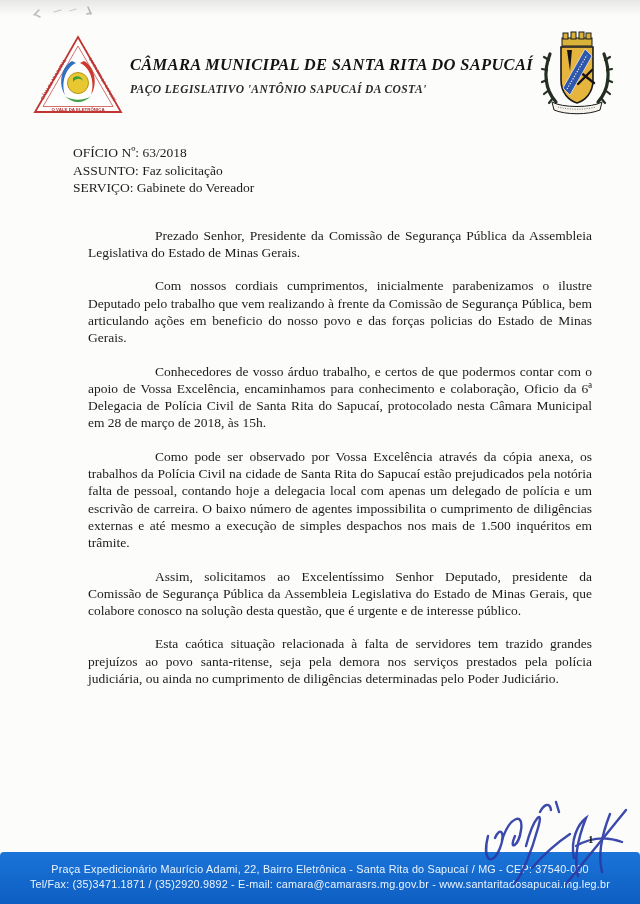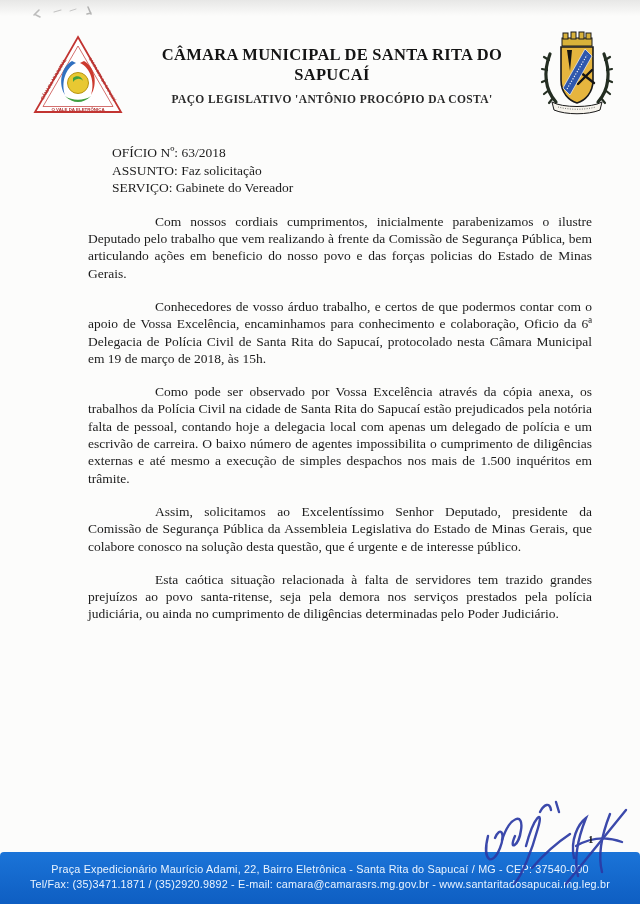--- a/index.html
+++ b/index.html
@@ -15,32 +15,32 @@
     position:absolute;top:0;left:0;width:100%;height:16px;
     background:linear-gradient(#e7e7e6, rgba(255,255,255,0));
     pointer-events:none;
   }
   .pencil-marks{position:absolute;left:26px;top:1px;opacity:.55;}
   
   .header{
     display:flex;align-items:center;
     padding:30px 26px 0 32px;
   }
-  .header-center{flex:1;text-align:center;padding:0 6px;}
+  .header-center{flex:1;padding:0 6px;font-style:italic;}
   .org-name{
     font-size:16.5px;font-weight:bold;letter-spacing:.3px;
     color:#141414;
   }
   .org-subtitle{
     font-size:11.5px;font-weight:bold;letter-spacing:.4px;
     color:#2a2a2a;margin-top:8px;
   }
   
   .meta{
-    margin:24px 48px 0 112px;
+    margin:24px 48px 0 73px;
     font-size:13.5px;line-height:17.6px;
   }
   
   .letter{margin:0 48px 0 88px;}
   .letter p{
     margin:16px 0 0 0;
     font-size:13.5px;line-height:17.3px;
     text-align:justify;text-indent:67px;
   }
   .letter p.first{margin-top:30px;}
@@ -91,21 +91,21 @@
       <circle cx="46" cy="49" r="10.5" fill="#e8c832" stroke="#b89412" stroke-width="1"></circle>
       <path d="M41,44 C44,41 50,42 51,47 C49,44 44,44 41,48 Z" fill="#3f9f3f"></path>
 
       <text class="logo-label" font-size="4.6" text-anchor="middle" transform="rotate(-60 23 46)" x="23" y="46">CÂMARA MUNICIPAL</text>
       <text class="logo-label" font-size="4.0" text-anchor="middle" transform="rotate(60 69 46)" x="69" y="46">SANTA RITA DO SAPUCAÍ</text>
       <text class="logo-label" font-size="4.4" text-anchor="middle" x="46" y="77">O VALE DA ELETRÔNICA</text>
     </svg>
 
     <div class="header-center">
       <div class="org-name">CÂMARA MUNICIPAL DE SANTA RITA DO SAPUCAÍ</div>
-      <div class="org-subtitle">PAÇO LEGISLATIVO 'ANTÔNIO PROCÓPIO DA COSTA'</div>
+      <div class="org-subtitle">PAÇO LEGISLATIVO 'ANTÔNIO SAPUCAÍ DA COSTA'</div>
     </div>
 
     <svg width="74" height="90" viewBox="0 0 74 90">
 
       <g stroke="#1a1a1a" stroke-width="1" fill="#d9b23a">
         <rect x="22" y="8" width="30" height="8"></rect>
         <rect x="23" y="3" width="5" height="6"></rect>
         <rect x="31" y="2" width="5" height="7"></rect>
         <rect x="39" y="2" width="5" height="7"></rect>
         <rect x="46" y="3" width="5" height="6"></rect>
@@ -132,22 +132,23 @@
     </svg>
   </div>
 
   <div class="meta">
     <div>OFÍCIO Nº: 63/2018</div>
     <div>ASSUNTO: Faz solicitação</div>
     <div>SERVIÇO: Gabinete do Vereador</div>
   </div>
 
   <div class="letter">
+    <p class="first">Prezado Senhor, Presidente da Comissão de Segurança Pública da Assembleia Legislativa do Estado de Minas Gerais.</p>
     <p>Com nossos cordiais cumprimentos, inicialmente parabenizamos o ilustre Deputado pelo trabalho que vem realizando à frente da Comissão de Segurança Pública, bem articulando ações em beneficio do nosso povo e das forças policias do Estado de Minas Gerais.</p>
-    <p>Conhecedores de vosso árduo trabalho, e certos de que podermos contar com o apoio de Vossa Excelência, encaminhamos para conhecimento e colaboração, Oficio da 6ª Delegacia de Polícia Civil de Santa Rita do Sapucaí, protocolado nesta Câmara Municipal em 19 de março de 2018, às 15h.</p>
+    <p>Conhecedores de vosso árduo trabalho, e certos de que podermos contar com o apoio de Vossa Excelência, encaminhamos para conhecimento e colaboração, Oficio da 6ª Delegacia de Polícia Civil de Santa Rita do Sapucaí, protocolado nesta Câmara Municipal em 28 de março de 2018, às 15h.</p>
     <p>Como pode ser observado por Vossa Excelência através da cópia anexa, os trabalhos da Polícia Civil na cidade de Santa Rita do Sapucaí estão prejudicados pela notória falta de pessoal, contando hoje a delegacia local com apenas um delegado de polícia e um escrivão de carreira. O baixo número de agentes impossibilita o cumprimento de diligências externas e até mesmo a execução de simples despachos nos mais de 1.500 inquéritos em trâmite.</p>
     <p>Assim, solicitamos ao Excelentíssimo Senhor Deputado, presidente da Comissão de Segurança Pública da Assembleia Legislativa do Estado de Minas Gerais, que colabore conosco na solução desta questão, que é urgente e de interesse público.</p>
     <p>Esta caótica situação relacionada à falta de servidores tem trazido grandes prejuízos ao povo santa-ritense, seja pela demora nos serviços prestados pela polícia judiciária, ou ainda no cumprimento de diligências determinadas pelo Poder Judiciário.</p>
   </div>
 
   <svg class="signature" width="165" height="104" viewBox="0 0 165 104">
     <g stroke="#2b3aa5" stroke-width="2.4" fill="none" stroke-linecap="round" opacity="0.92">
       <path d="M14,48 C8,72 18,80 26,60 C32,44 26,38 21,50"></path>
       <path d="M28,52 C36,28 50,24 47,42 C45,58 34,64 41,48"></path>
       <path d="M52,58 C60,28 70,20 64,40 C58,62 48,88 40,96"></path>

